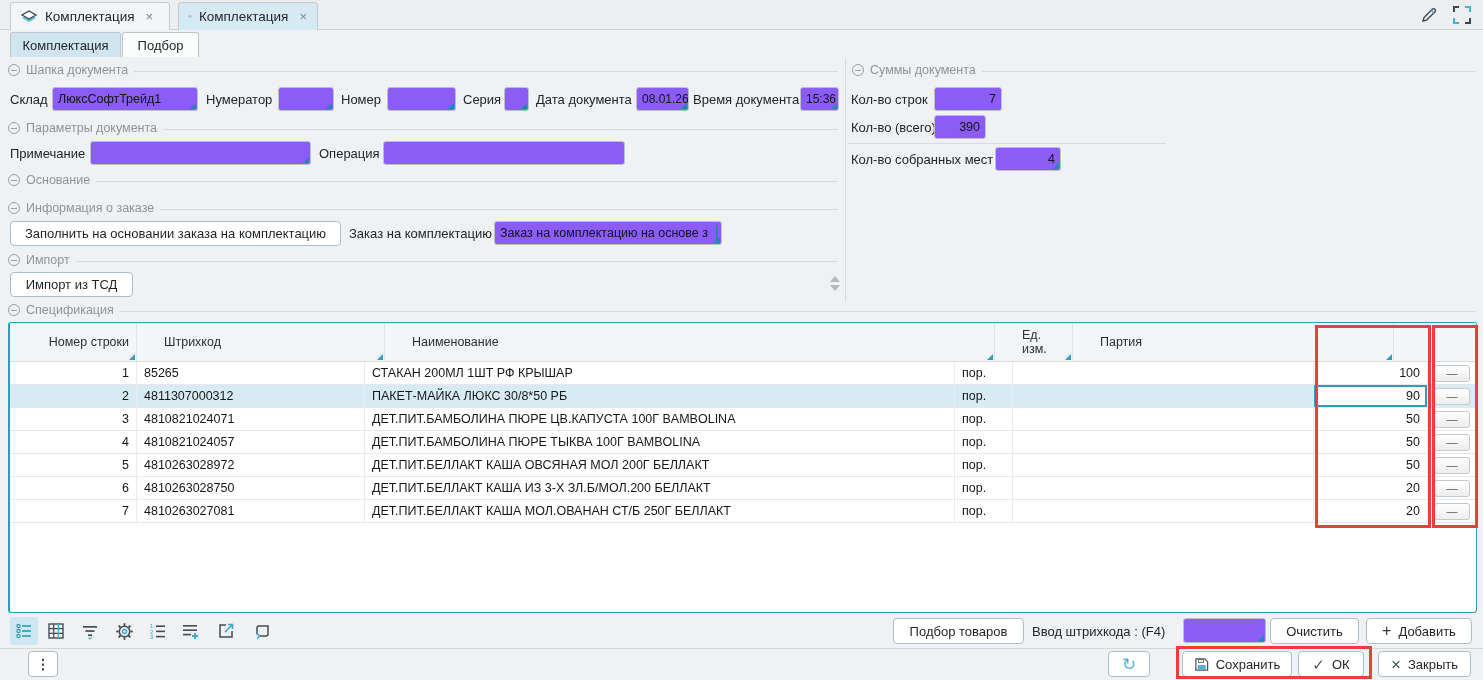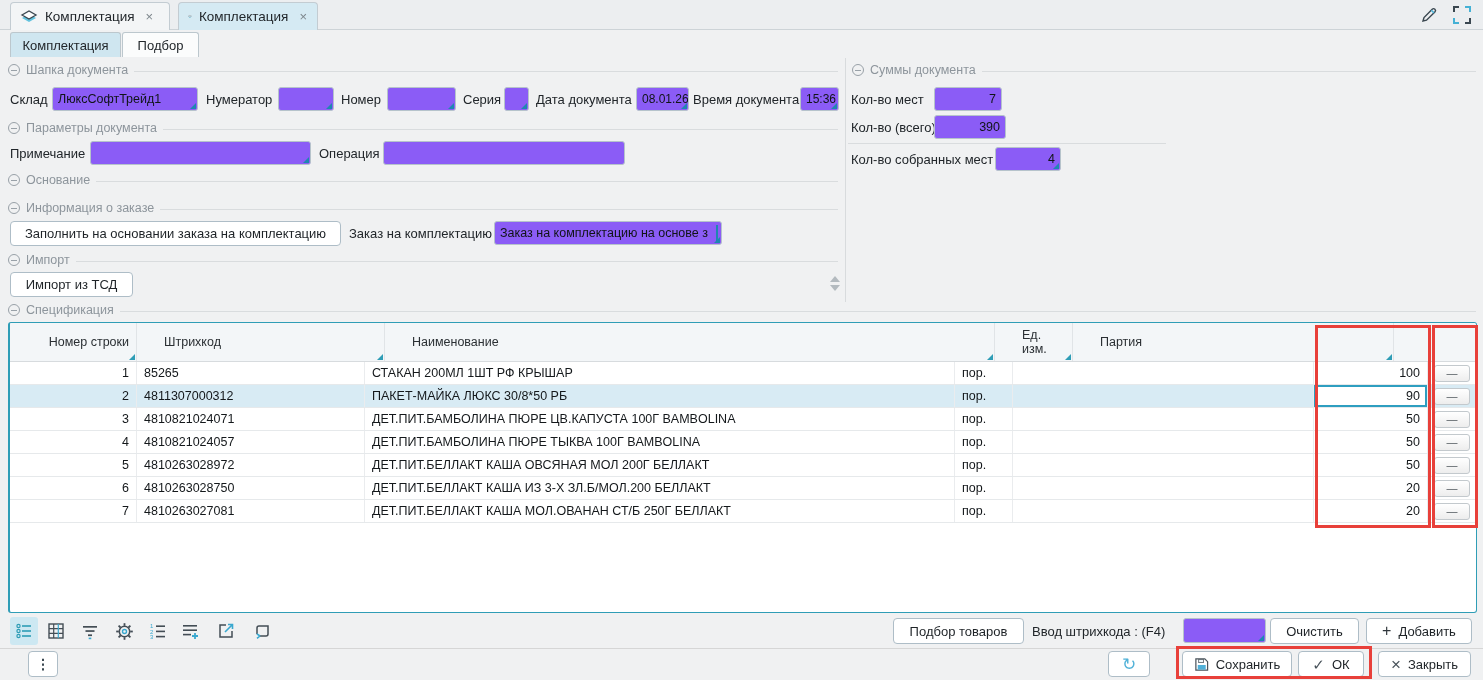--- a/index.html
+++ b/index.html
@@ -132,24 +132,24 @@
 <div class="inp editable" style="left:636px; top:87px; width:53px; font-size:12px;">08.01.26</div>
 <div class="lbl" style="left:693px; top:92px;text-align:center;">Время документа</div>
 <div class="inp editable" style="left:800px; top:87px; width:39px; font-size:12px;">15:36</div>
 
 <div class="vdiv" style="left:845px; top:58px; height:244px;"></div>
 <div class="grp" style="left:852px; top:63px; width:624px;">
   <span class="gicon"></span>
   <span>Суммы документа</span>
   <span class="grule"></span>
 </div>
-<div class="lbl" style="left:851px; top:92px;">Кол-во мест</div>
+<div class="lbl" style="left:851px; top:92px;">Кол-во строк</div>
 <div class="inp num" style="left:934px; top:87px; width:68px;">7</div>
 <div class="lbl" style="left:851px; top:120px;">Кол-во (всего)</div>
-<div class="inp num" style="left:934px; top:115px; width:72px;">390</div>
+<div class="inp num" style="left:934px; top:115px; width:52px;">390</div>
 <div class="hdiv" style="left:848px; top:143px; width:318px;"></div>
 <div class="lbl" style="left:851px; top:152px;">Кол-во собранных мест</div>
 <div class="inp num editable" style="left:995px; top:147px; width:66px;">4</div>
 
 <div class="grp" style="left:8px; top:121px; width:830px;">
   <span class="gicon"></span>
   <span>Параметры документа</span>
   <span class="grule"></span>
 </div>
 <div class="lbl" style="left:10px; top:146px;">Примечание</div>

